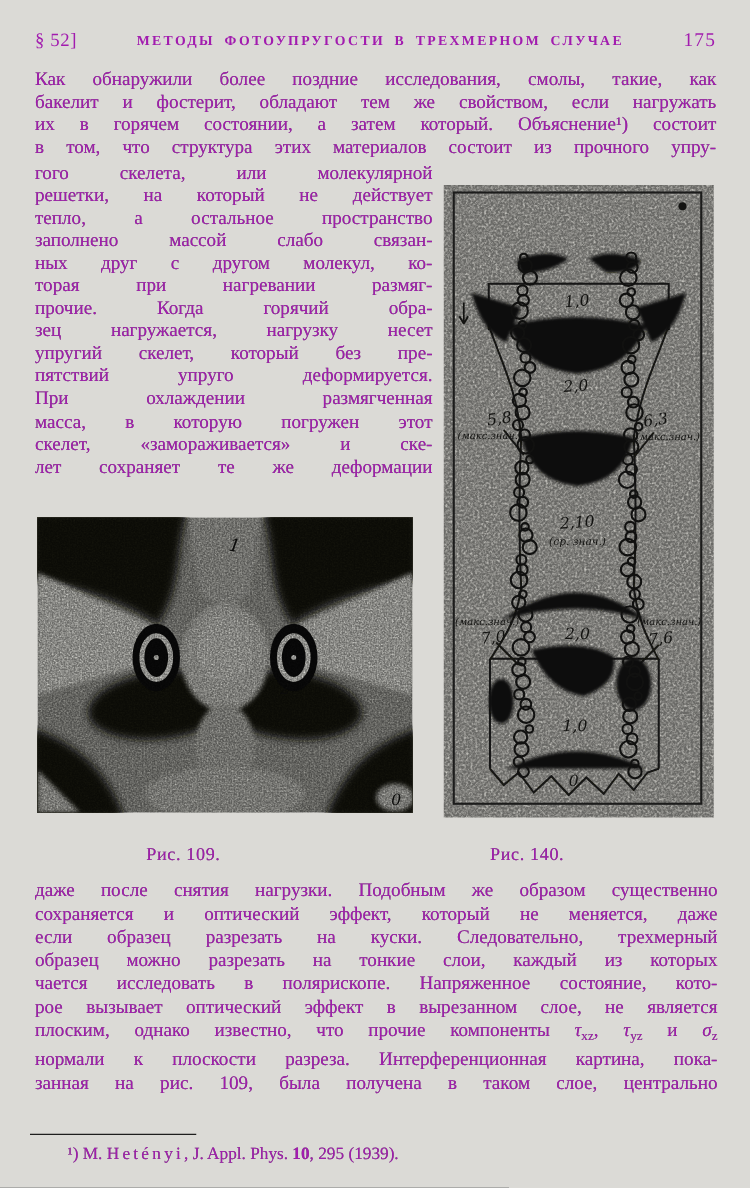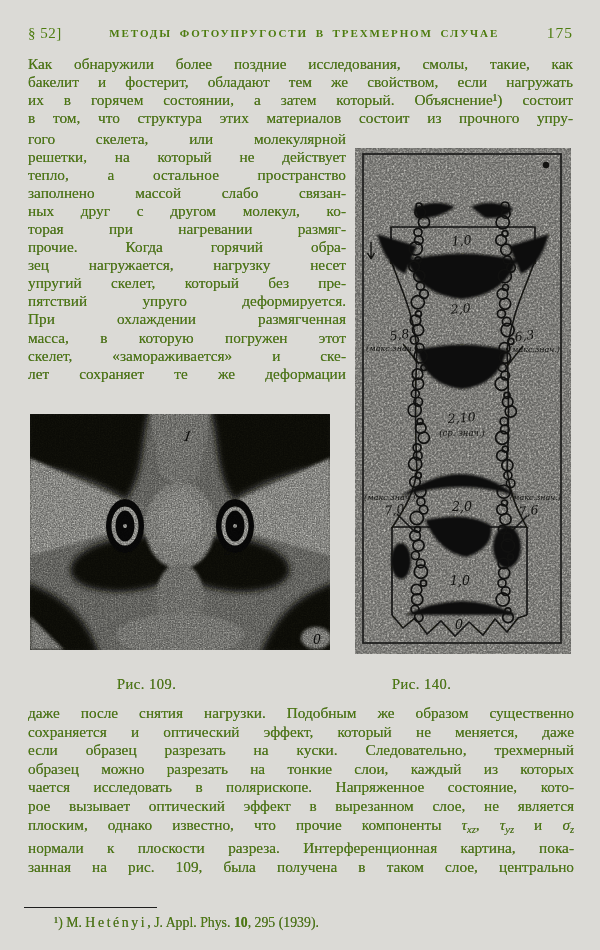--- a/index.html
+++ b/index.html
@@ -1,33 +1,33 @@
 <!DOCTYPE html>
 <html><head>
 <meta charset="utf-8">
 <style>
   html,body{margin:0;padding:0;background:#888;}
   #page{
     position:relative;width:600px;height:950px;overflow:hidden;
     background:linear-gradient(135deg,#dedddа 0%,#dcdbd7 40%,#d7d6d2 100%);
     background-color:#dbdad6;
     font-family:"Liberation Serif","DejaVu Serif",serif;
-    color:#4d7c0f;
+    color:#a21caf;
   }
   .hdr{position:absolute;top:24px;left:28px;width:545px;display:flex;justify-content:space-between;align-items:baseline;}
   .sec{font-size:15px;letter-spacing:.5px;}
   .rt{font-size:11px;font-weight:bold;letter-spacing:1.9px;word-spacing:3px;transform:translateY(-1px);}
   .pn{font-size:15.5px;letter-spacing:1px;}
   .para{position:absolute;font-size:15.3px;text-shadow:0 0 .5px rgba(25,25,25,.6);}
   .ln{text-align:justify;text-align-last:justify;}
   #ptop{top:55px;left:28px;width:545px;line-height:18.1px;}
   #pwrap{top:130px;left:28px;width:318px;line-height:18.05px;}
   #pbot{top:704px;left:28px;width:546px;line-height:18.6px;}
   .gk{font-style:italic;}
-  .sb{font-style:italic;font-size:10.5px;vertical-align:-3px;letter-spacing:0;}
+  .sb{font-size:10.5px;vertical-align:-3px;letter-spacing:0;}
   .itz{font-style:italic;}
   .cap{position:absolute;font-size:14.5px;letter-spacing:.5px;text-shadow:0 0 .5px rgba(25,25,25,.6);}
   #cap109{top:676px;left:117px;width:130px;}
   #cap110{top:676px;left:392px;width:130px;}
   #fig109{position:absolute;left:30px;top:414px;width:300px;height:236px;}
   #fig110{position:absolute;left:355px;top:148px;width:216px;height:506px;}
   .fnrule{position:absolute;top:907px;left:24px;width:133px;border-top:1.7px solid #1e1e1e;}
   .fn{position:absolute;top:915px;left:28px;width:545px;font-size:13.8px;text-indent:26px;text-shadow:0 0 .5px rgba(25,25,25,.6);}
   .lsp{letter-spacing:2.6px;}
   .bold{font-weight:bold;}

